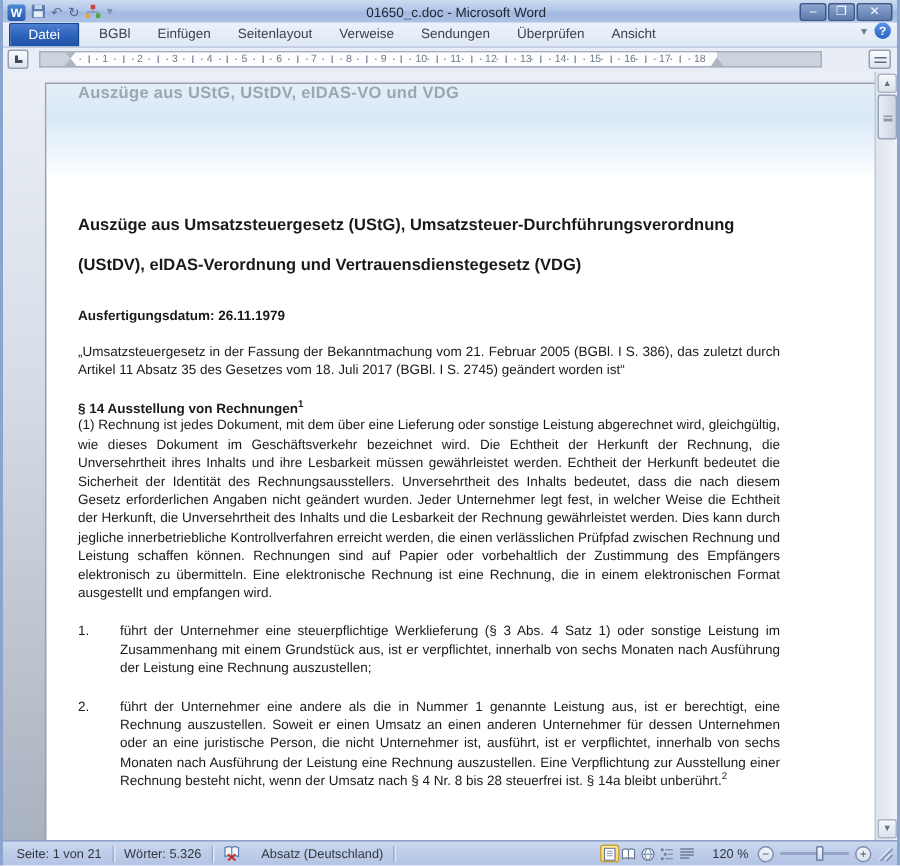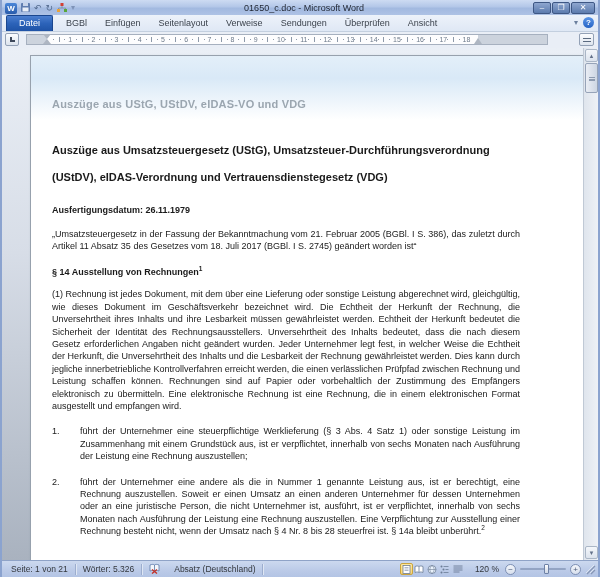--- a/index.html
+++ b/index.html
@@ -18,21 +18,21 @@
   .qat-icon { font-size:9px; line-height:10px; color:#51688c; }
   .qat-sep { color:#7e93b8; font-size:8px; }
   .tb-title { flex:1; text-align:center; font-size:9px; color:#1e2430; white-space:nowrap; overflow:hidden; }
   .win-controls { display:flex; gap:1px; }
   .win-btn { width:18px; height:12px; background:linear-gradient(180deg,#8ea6cf,#5c7bae); border:1px solid #3e5784;
              border-radius:2px; color:#fff; font-size:8px; line-height:10px; text-align:center; }
   .win-btn.close { width:24px; }
 
   
   .tabrow { height:17px; background:linear-gradient(180deg,#edf2fa,#dfe8f5); border-bottom:1px solid #c3cfdf;
-            display:flex; align-items:center; padding:0 4px; }
+            display:flex; align-items:flex-start; padding:0 4px; }
   .file-tab { background:linear-gradient(180deg,#4c7fd0 0%,#2c63b9 50%,#1f53a6 100%); color:#fff;
               font-size:9px; padding:2px 12px 3px 12px; border-radius:2px 2px 0 0; border:1px solid #1a4globalcss;
               border:1px solid #1a468f; border-bottom:none; margin-right:4px; }
   .rtab { font-size:9px; color:#3c434d; padding:2px 9px 3px 9px; }
   .tabrow-right { margin-left:auto; display:flex; align-items:center; gap:5px; padding-bottom:2px; }
   .chevron-min { color:#6b7f9e; font-size:8px; }
   .help-btn { width:11px; height:11px; border-radius:50%; background:linear-gradient(180deg,#5a95e8,#2764c4);
               color:#fff; font-size:8px; font-weight:bold; text-align:center; line-height:11px; }
 
   
@@ -55,28 +55,28 @@
   .viewruler-btn { position:absolute; right:4px; top:1px; width:15px; height:13px;
                    background:linear-gradient(180deg,#fbfcfe,#dde4ee); border:1px solid #93a1b6; border-radius:2px; }
   .viewruler-glyph { position:absolute; left:3px; top:4px; width:8px; height:4px; border-top:1px solid #5a6troisième;
                      border-top:1px solid #5a6a80; border-bottom:1px solid #5a6a80; }
 
   
   .docarea { position:relative; height:512px; background:linear-gradient(180deg,#eaeff6 0%,#d7dde7 40%,#a9b2bf 100%); overflow:hidden; }
   .page { position:absolute; left:28px; top:7px; width:555px; height:620px; background:#fff;
           border:1px solid #97a1ad; box-shadow:3px 3px 4px rgba(45,55,70,0.45); overflow:hidden; }
   .page-header { height:64px; background:linear-gradient(180deg,#e3eff9 0%,#d9e9f7 35%,#ffffff 100%);
-                 display:flex; align-items:flex-end; padding:0 0 10px 21px; }
+                 display:flex; padding:0 0 10px 21px; }
   .page-header span { font-size:11px; font-weight:bold; color:#9ba6b0; letter-spacing:0.2px; }
   .page-content { padding:17px 64px 0 21px; color:#1a1a1a; }
   .doc-title { font-size:11px; font-weight:bold; line-height:27px; margin-bottom:13px; }
   .doc-sub { font-size:9px; font-weight:bold; line-height:12.5px; }
   .doc-intro { margin-top:11px; font-size:9px; line-height:12.4px; text-align:justify; }
   .doc-h2 { margin-top:15px; font-size:9px; font-weight:bold; }
-  .doc-p { margin-top:11px; font-size:9px; line-height:12.4px; text-align:justify; }
+  .doc-p { font-size:9px; line-height:12.4px; text-align:justify; }
   sup { font-size:6.5px; vertical-align:super; line-height:0; }
   .doc-list-item { margin-top:13px; display:flex; font-size:9px; line-height:12.4px; }
   .li-num { width:28px; flex:0 0 28px; }
   .li-text { flex:1; text-align:justify; }
 
   
   .vscroll { position:absolute; right:0; top:0; bottom:0; width:15px; background:linear-gradient(90deg,#dfe5ed,#eef1f6);
              border-left:1px solid #c0c9d5; }
   .sc-btn { position:absolute; left:1px; width:13px; height:13px; background:linear-gradient(180deg,#f4f7fb,#dce3ed);
             border:1px solid #aab6c6; border-radius:2px; color:#63718a; font-size:6px; text-align:center; line-height:12px; }

